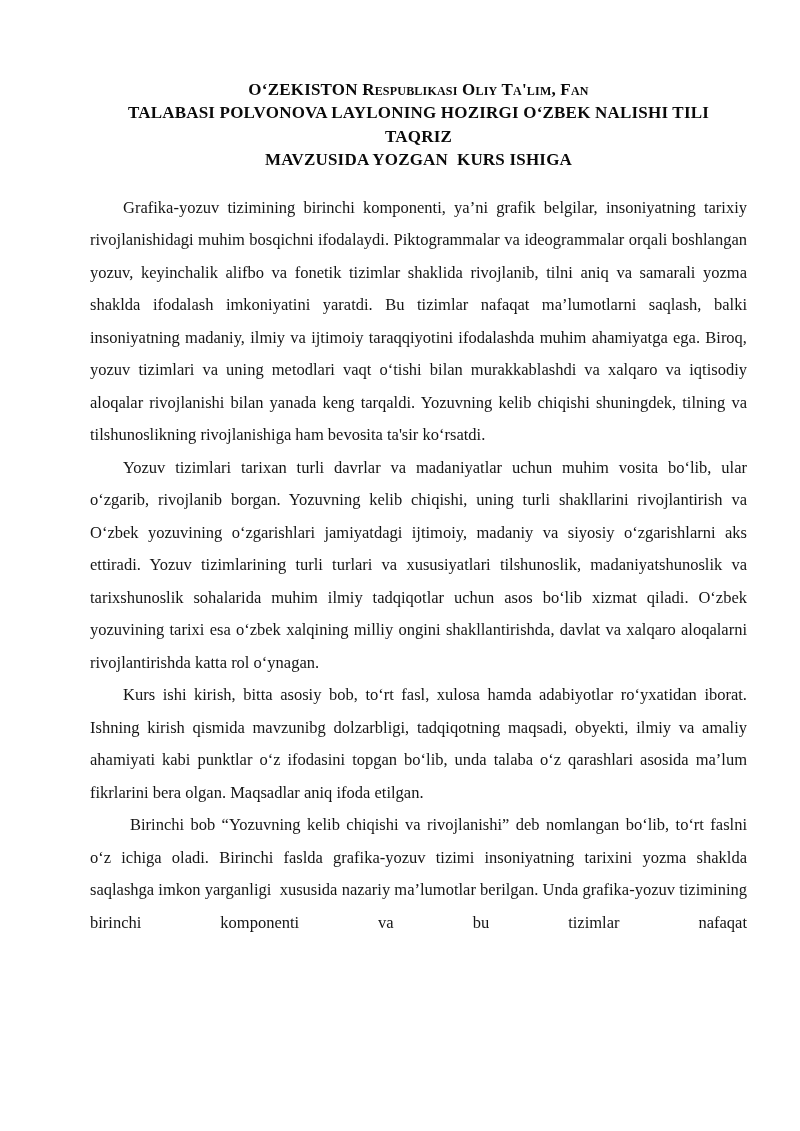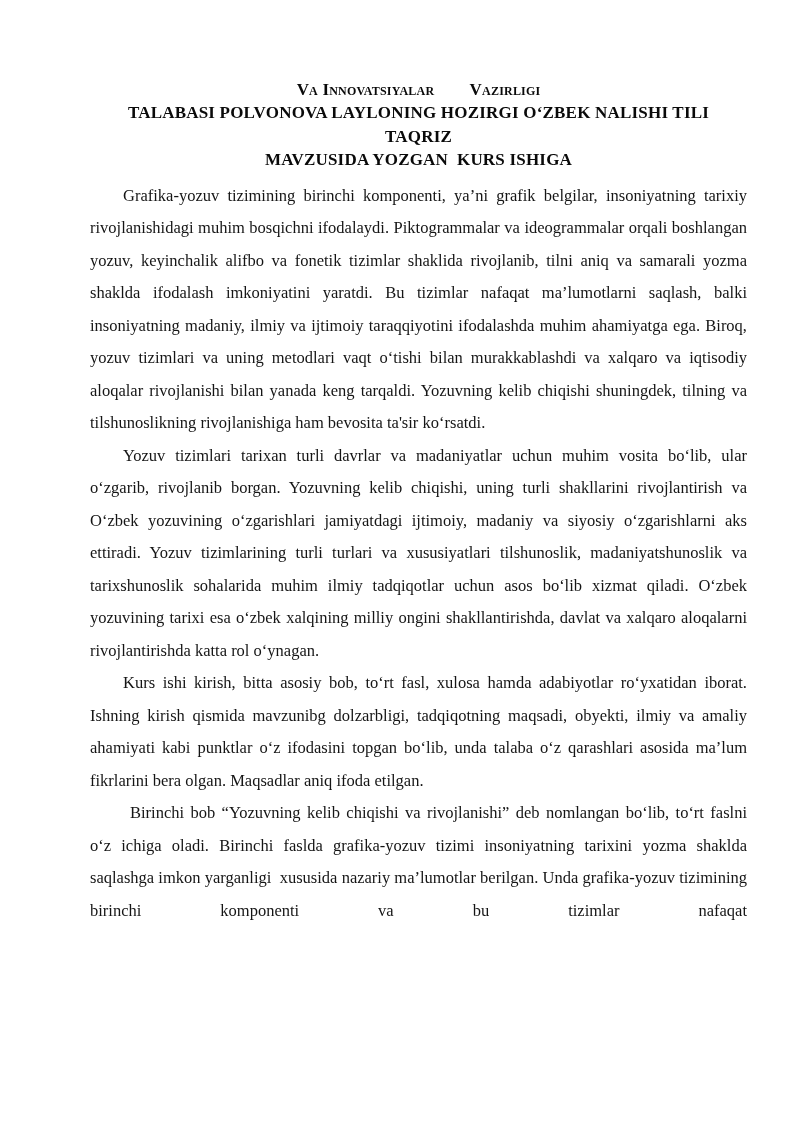--- a/index.html
+++ b/index.html
@@ -26,21 +26,21 @@
     color: #0a0a0a;
     letter-spacing: 0.2px;
   }
   .t-line {
     white-space: pre-wrap;
   }
   .t-line.smallcaps {
     font-variant: small-caps;
   }
   .doc-body {
-    margin-top: 8px;
+    margin-top: 20px;
   }
   .body-par {
     margin: 0;
     font-size: 16.5px;
     line-height: 32.5px;
     text-align: justify;
     text-indent: 33px;
     white-space: pre-wrap;
     color: #151515;
   }
@@ -50,21 +50,21 @@
   .body-par.justify-last {
     text-align-last: justify;
   }
 </style>
 </head>
 <body>
 
 <div class="page">
 
   <header class="title-block">
-    <div class="t-line smallcaps">Va Innovatsiyalar        Vazirligi</div>
+    <div class="t-line smallcaps">O‘ZEKISTON Respublikasi Oliy Ta'lim, Fan</div>
     <div class="t-line">TALABASI POLVONOVA LAYLONING HOZIRGI O‘ZBEK NALISHI TILI</div>
     <div class="t-line">TAQRIZ</div>
     <div class="t-line">MAVZUSIDA YOZGAN  KURS ISHIGA</div>
   </header>
 
   <main class="doc-body">
     <p class="body-par">Grafika-yozuv tizimining birinchi komponenti, ya’ni grafik belgilar, insoniyatning tarixiy rivojlanishidagi muhim bosqichni ifodalaydi. Piktogrammalar va ideogrammalar orqali boshlangan yozuv, keyinchalik alifbo va fonetik tizimlar shaklida rivojlanib, tilni aniq va samarali yozma shaklda ifodalash imkoniyatini yaratdi. Bu tizimlar nafaqat ma’lumotlarni saqlash, balki insoniyatning madaniy, ilmiy va ijtimoiy taraqqiyotini ifodalashda muhim ahamiyatga ega. Biroq, yozuv tizimlari va uning metodlari vaqt o‘tishi bilan murakkablashdi va xalqaro va iqtisodiy aloqalar rivojlanishi bilan yanada keng tarqaldi. Yozuvning kelib chiqishi shuningdek, tilning va tilshunoslikning rivojlanishiga ham bevosita ta'sir ko‘rsatdi.</p>
     <p class="body-par">Yozuv tizimlari tarixan turli davrlar va madaniyatlar uchun muhim vosita bo‘lib, ular o‘zgarib, rivojlanib borgan. Yozuvning kelib chiqishi, uning turli shakllarini rivojlantirish va O‘zbek yozuvining o‘zgarishlari jamiyatdagi ijtimoiy, madaniy va siyosiy o‘zgarishlarni aks ettiradi. Yozuv tizimlarining turli turlari va xususiyatlari tilshunoslik, madaniyatshunoslik va tarixshunoslik sohalarida muhim ilmiy tadqiqotlar uchun asos bo‘lib xizmat qiladi. O‘zbek yozuvining tarixi esa o‘zbek xalqining milliy ongini shakllantirishda, davlat va xalqaro aloqalarni rivojlantirishda katta rol o‘ynagan.</p>
     <p class="body-par">Kurs ishi kirish, bitta asosiy bob, to‘rt fasl, xulosa hamda adabiyotlar ro‘yxatidan iborat. Ishning kirish qismida mavzunibg dolzarbligi, tadqiqotning maqsadi, obyekti, ilmiy va amaliy ahamiyati kabi punktlar o‘z ifodasini topgan bo‘lib, unda talaba o‘z qarashlari asosida ma’lum fikrlarini bera olgan. Maqsadlar aniq ifoda etilgan.</p>
     <p class="body-par deep-indent justify-last">Birinchi bob “Yozuvning kelib chiqishi va rivojlanishi” deb nomlangan bo‘lib, to‘rt faslni o‘z ichiga oladi. Birinchi faslda grafika-yozuv tizimi insoniyatning tarixini yozma shaklda saqlashga imkon yarganligi  xususida nazariy ma’lumotlar berilgan. Unda grafika-yozuv tizimining birinchi komponenti va bu tizimlar nafaqat</p>

